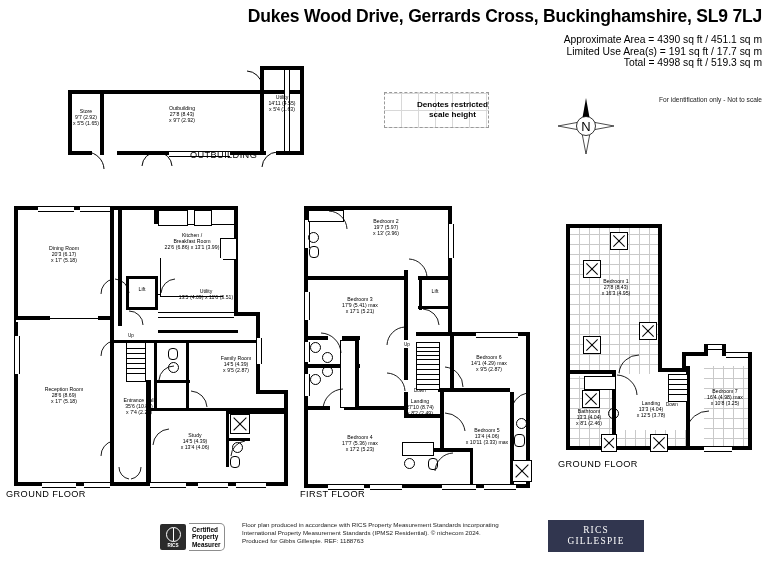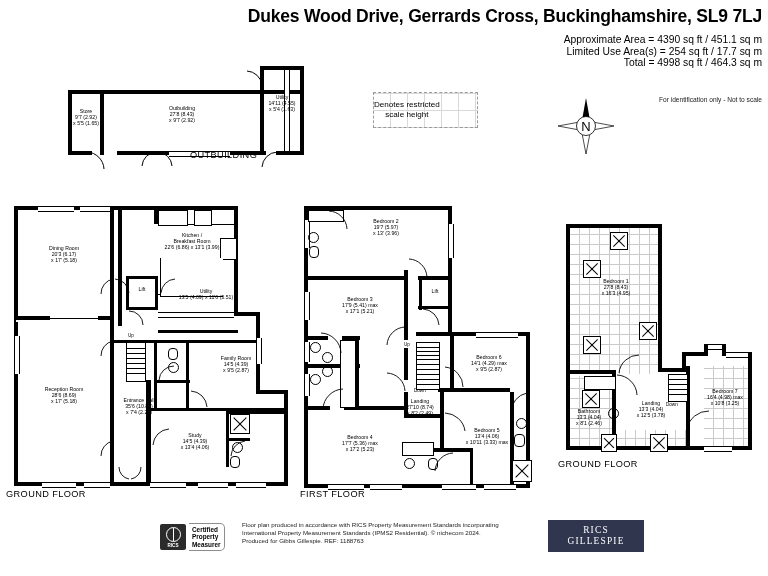--- a/index.html
+++ b/index.html
@@ -26,25 +26,25 @@
     font-size:10.3px;line-height:11.6px;
   }
   #areas div{white-space:nowrap;}
   #disclaimer{
     position:absolute;right:6px;top:96px;width:300px;
     text-align:right;font-size:6.6px;color:#222;
   }
 
   
   #legend{
-    position:absolute;left:373px;top:92px;width:103px;height:34px;
+    position:absolute;left:384px;top:92px;width:103px;height:34px;
     border:1px dashed #9a9a9a;
-    display:flex;align-items:center;justify-content:flex-start;
+    display:flex;align-items:center;justify-content:flex-end;
     text-align:center;
-    font-size:8.1px;font-weight:normal;line-height:10px;
+    font-size:8.1px;font-weight:bold;line-height:10px;
     background:
       repeating-linear-gradient(90deg,transparent 0 16px,#d8d8d8 16px 17px),
       repeating-linear-gradient(0deg,transparent 0 16px,#d8d8d8 16px 17px);
   }
 
   
   #compass{position:absolute;left:556px;top:96px;width:60px;height:60px;}
 
   
   .plan{position:absolute;}
@@ -112,22 +112,22 @@
 </style>
 </head>
 <body>
 
 <div class="page">
 
   <div id="title">Dukes Wood Drive, Gerrards Cross, Buckinghamshire, SL9 7LJ</div>
 
   <div id="areas">
     <div>Approximate Area = 4390 sq ft / 451.1 sq m</div>
-    <div>Limited Use Area(s) = 254 sq ft / 17.7 sq m</div>
-    <div>Total = 4998 sq ft / 464.3 sq m</div>
+    <div>Limited Use Area(s) = 191 sq ft / 17.7 sq m</div>
+    <div>Total = 4998 sq ft / 519.3 sq m</div>
   </div>
   <div id="disclaimer">For identification only - Not to scale</div>
 
   <div id="legend">
     <span>
       <span>Denotes restricted</span><br>
       <span>scale height</span>
     </span>
   </div>
 

